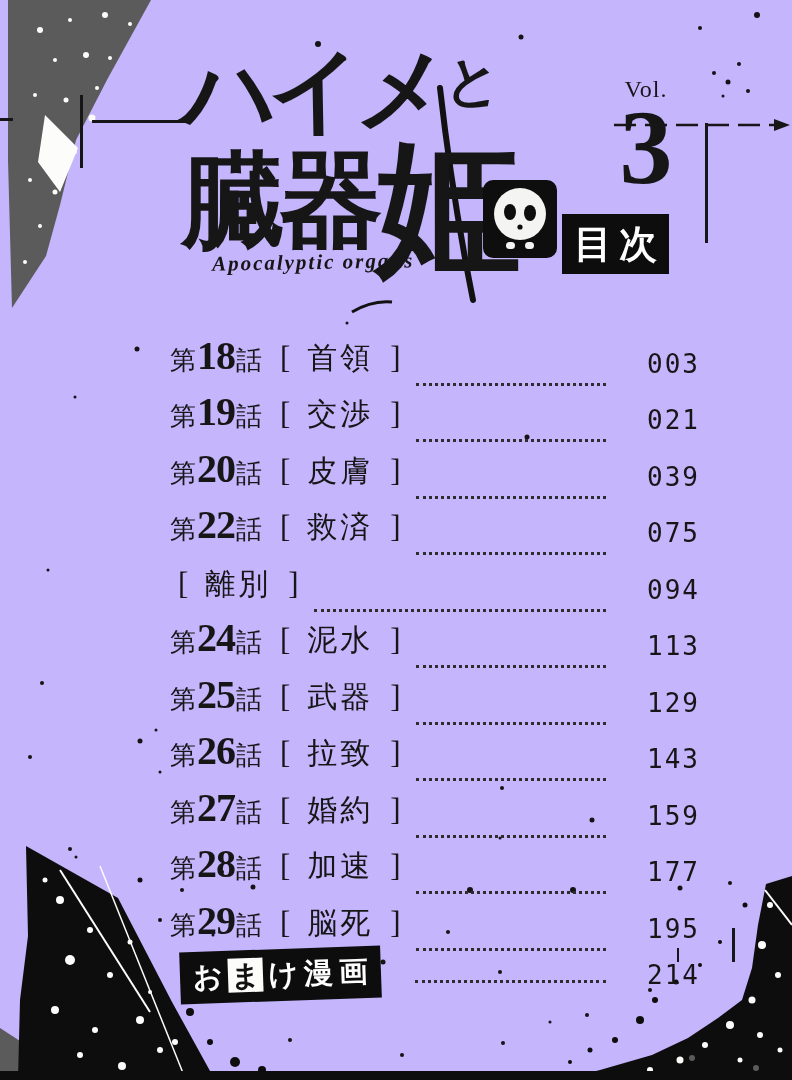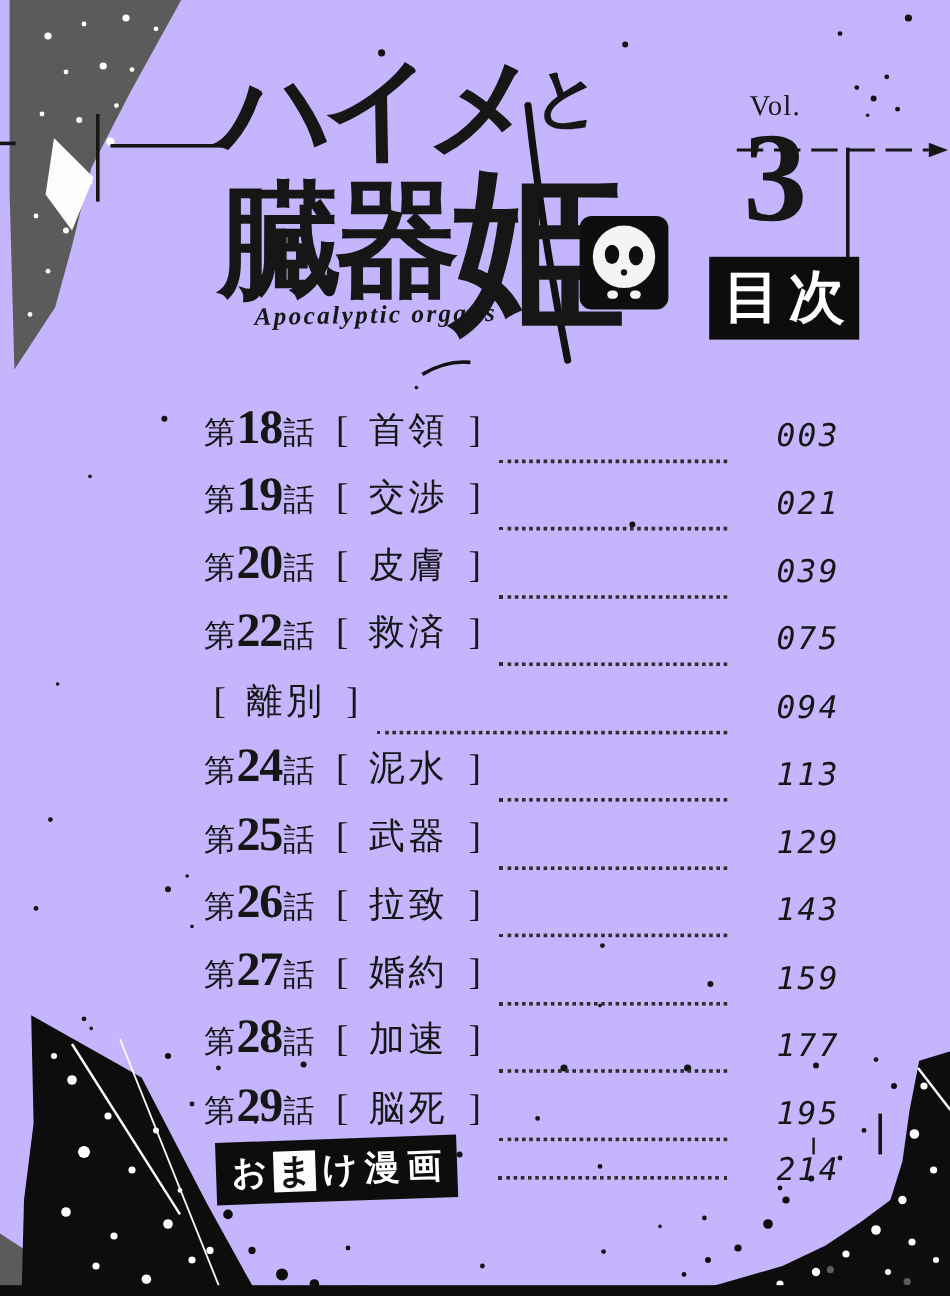--- a/index.html
+++ b/index.html
@@ -32,39 +32,39 @@
     font-style:italic;font-weight:bold;font-size:21px;letter-spacing:2px;
     transform:rotate(-1deg);white-space:nowrap;
   }
   .mascot{position:absolute;left:479px;top:176px;z-index:3}
 
   
   .vol{position:absolute;left:600px;top:76px;width:92px;text-align:center;z-index:2}
   .vol-label{font-size:24px;font-weight:normal;letter-spacing:1px}
   .vol-num{font-size:106px;font-weight:bold;line-height:.82;margin-top:2px}
   .toc-badge{
-    position:absolute;left:591px;top:214px;z-index:2;
+    position:absolute;left:562px;top:214px;z-index:2;
     background:#0d0d0d;color:#fff;
-    font-size:47px;font-weight:bold;line-height:1;
+    font-size:38px;font-weight:bold;line-height:1;
     padding:11px 5px 11px 12px;letter-spacing:7px;white-space:nowrap;
   }
 
   
   .rows{position:absolute;left:170px;top:322px;width:530px;z-index:2}
   .toc-row{display:flex;align-items:flex-end;height:56.5px;white-space:nowrap}
   .chap{flex:0 0 102px;font-size:26px}
   .chap-num{font-size:40px;font-weight:bold;letter-spacing:-1px;margin:0 1px}
   .chap-title{flex:0 0 128px;font-size:30px;margin-left:8px}
   .bracket{font-size:31px;font-weight:normal}
   .title-text{margin:0 17px;letter-spacing:3px}
   .leader{flex:1;height:0;border-bottom:3px dotted #2d2d2d;transform:translateY(7px);margin:0 12px 0 8px}
   .pagenum{
     flex:0 0 82px;text-align:right;
     font-family:"DejaVu Sans Mono","Liberation Mono",monospace;
-    font-size:26px;letter-spacing:2px;font-style:italic;
+    font-size:26px;letter-spacing:2px;
   }
   
   .bonus-row{display:flex;align-items:center;height:60px;margin-top:1px}
   .bonus-box{
     background:#0d0d0d;color:#fff;padding:6px 10px;margin-left:10px;
     transform:rotate(-2deg);white-space:nowrap;
   }
   .bonus-ch{font-size:29px;font-weight:bold;padding:0 3px}
   .bonus-ch.inverted{background:#fcfcfb;color:#111;margin:0 2px;padding:1px 3px}
   .bonus-row .leader{margin-left:34px}

